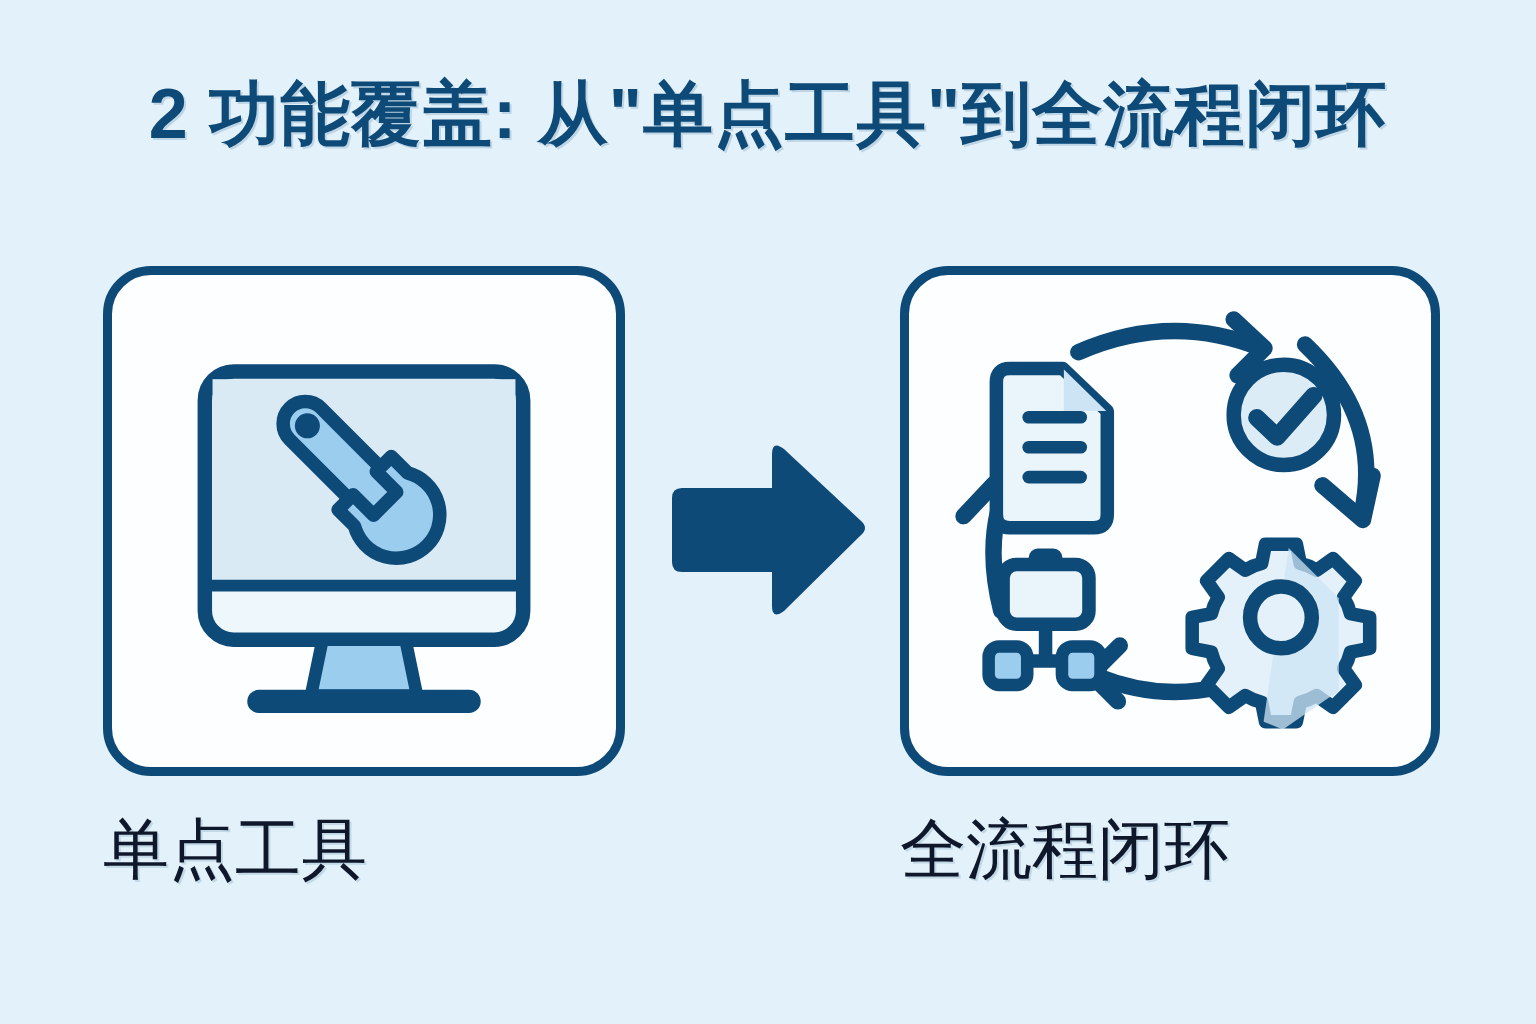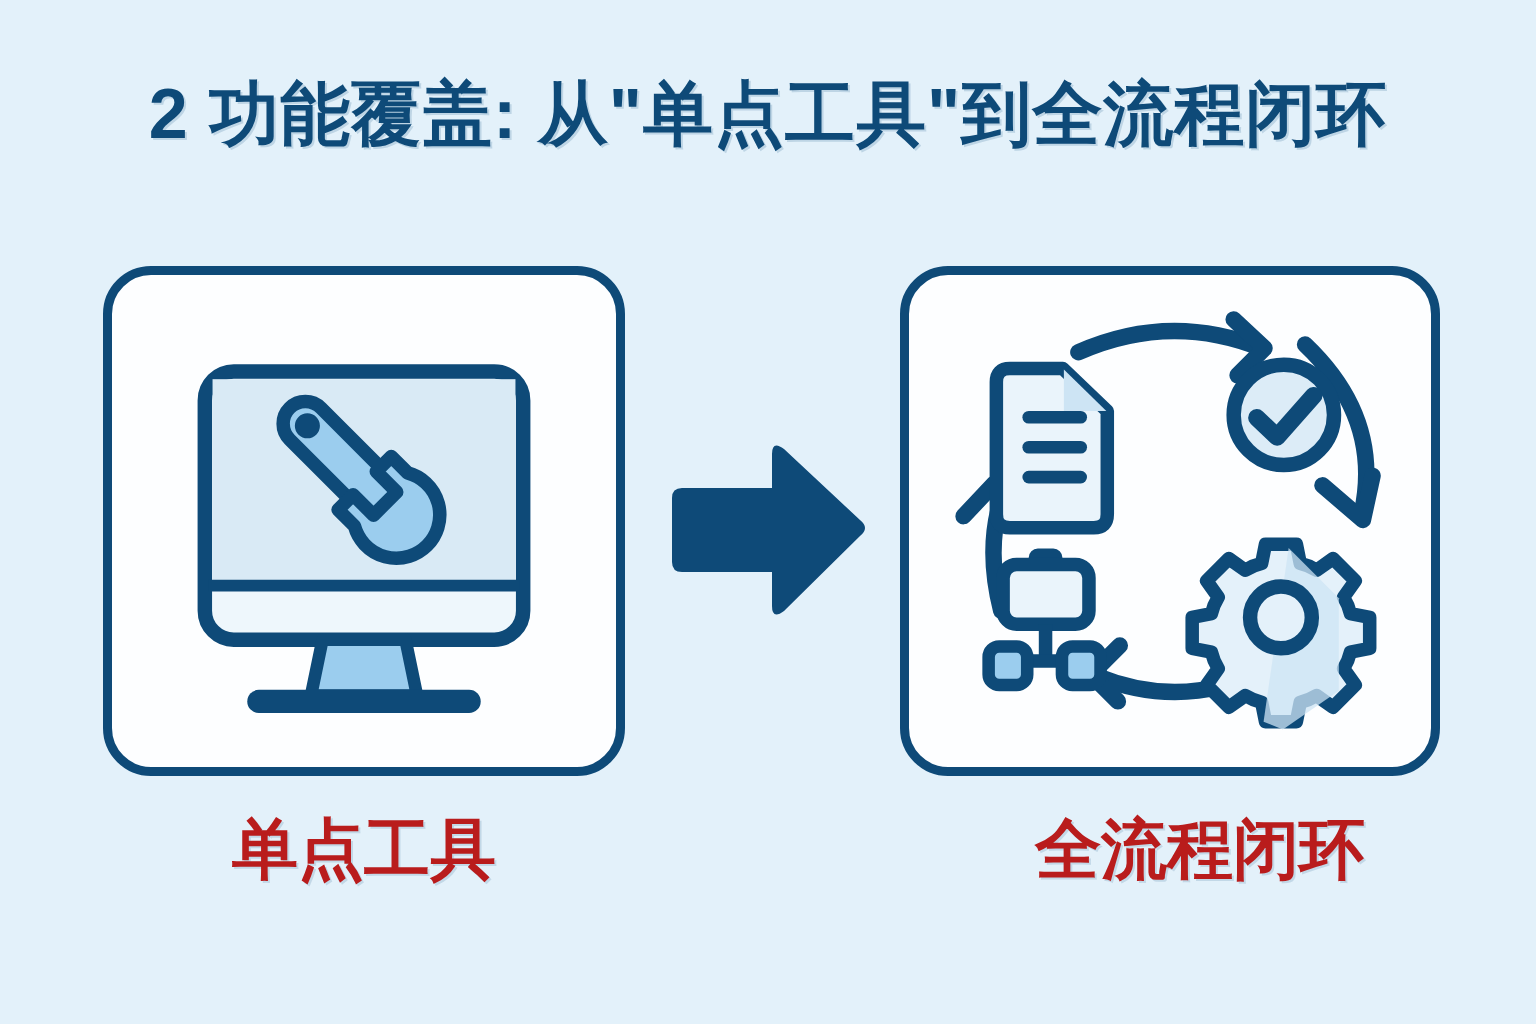--- a/index.html
+++ b/index.html
@@ -67,32 +67,32 @@
     top: 440px;
     width: 215px;
     height: 180px;
   }
 
   
   .caption {
     position: absolute;
     top: 805px;
     font-size: 66px;
-    font-weight: bold;
-    color: #b91c1c;
-    text-align: center;
+    font-weight: normal;
+    color: #0f172a;
+    text-align: left;
     white-space: nowrap;
     text-shadow: 2px 2px 0 rgba(120,160,190,0.30);
   }
   #caption-left {
     left: 103px;
     width: 522px;
   }
   #caption-right {
-    left: 930px;
+    left: 900px;
     width: 540px;
   }
 </style>
 </head>
 <body>
 
 <div id="slide-title">2  功能覆盖: 从"单点工具"到全流程闭环</div>
 
 <div class="card" id="card-left">
   <svg class="card-svg" viewBox="0 0 522 510" xmlns="http://www.w3.org/2000/svg">

